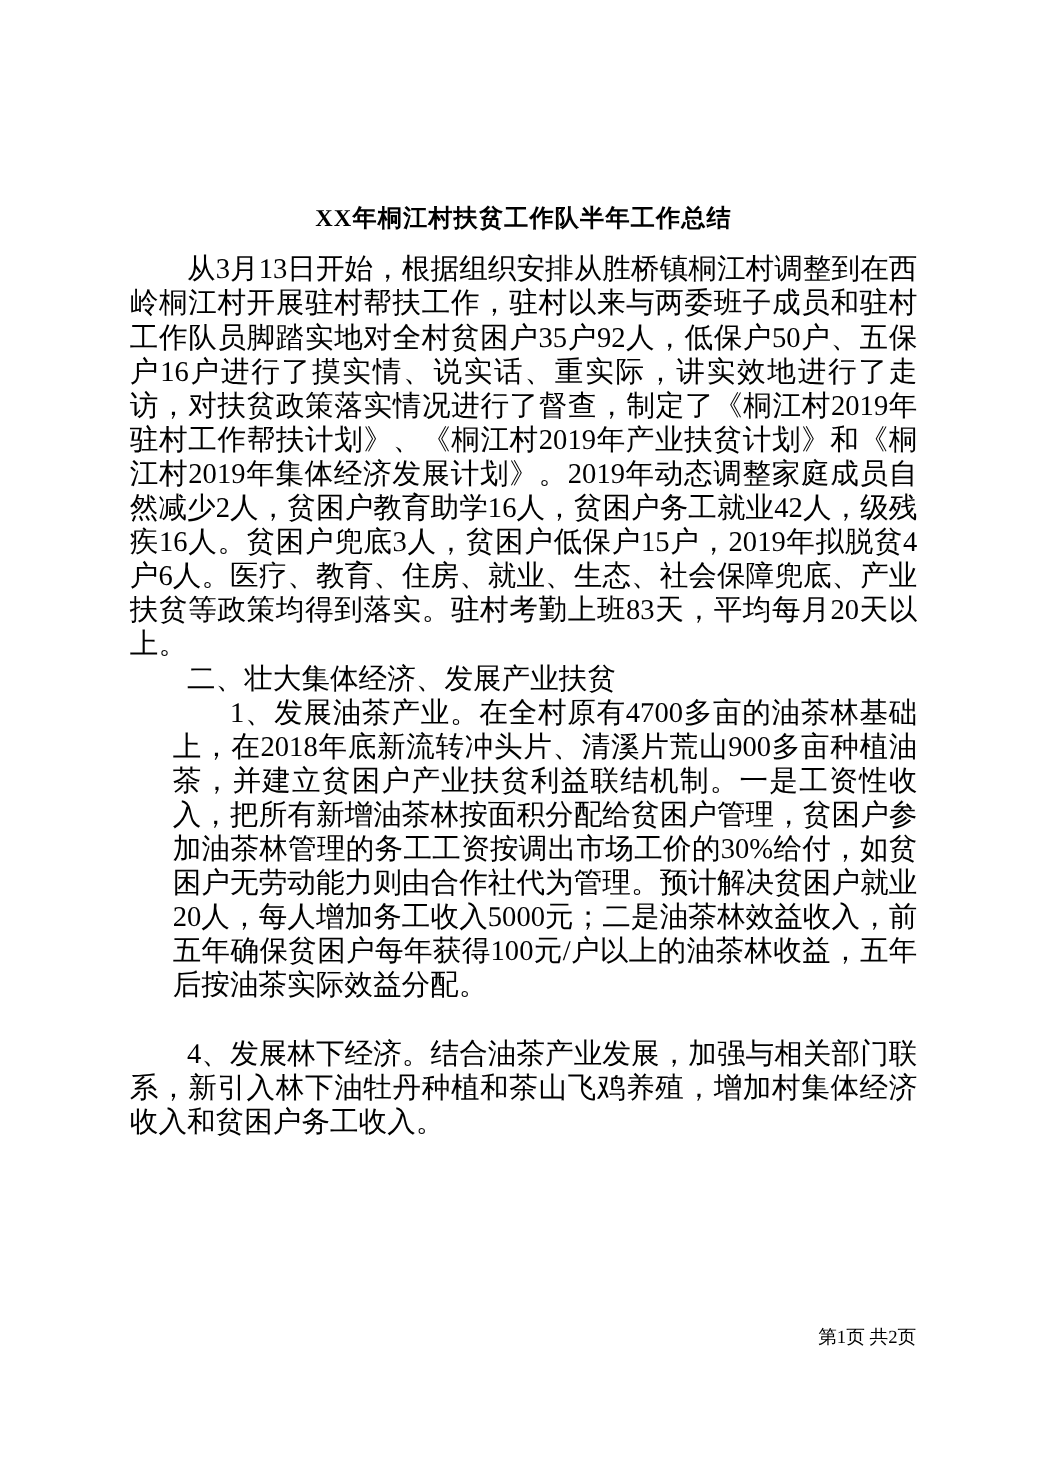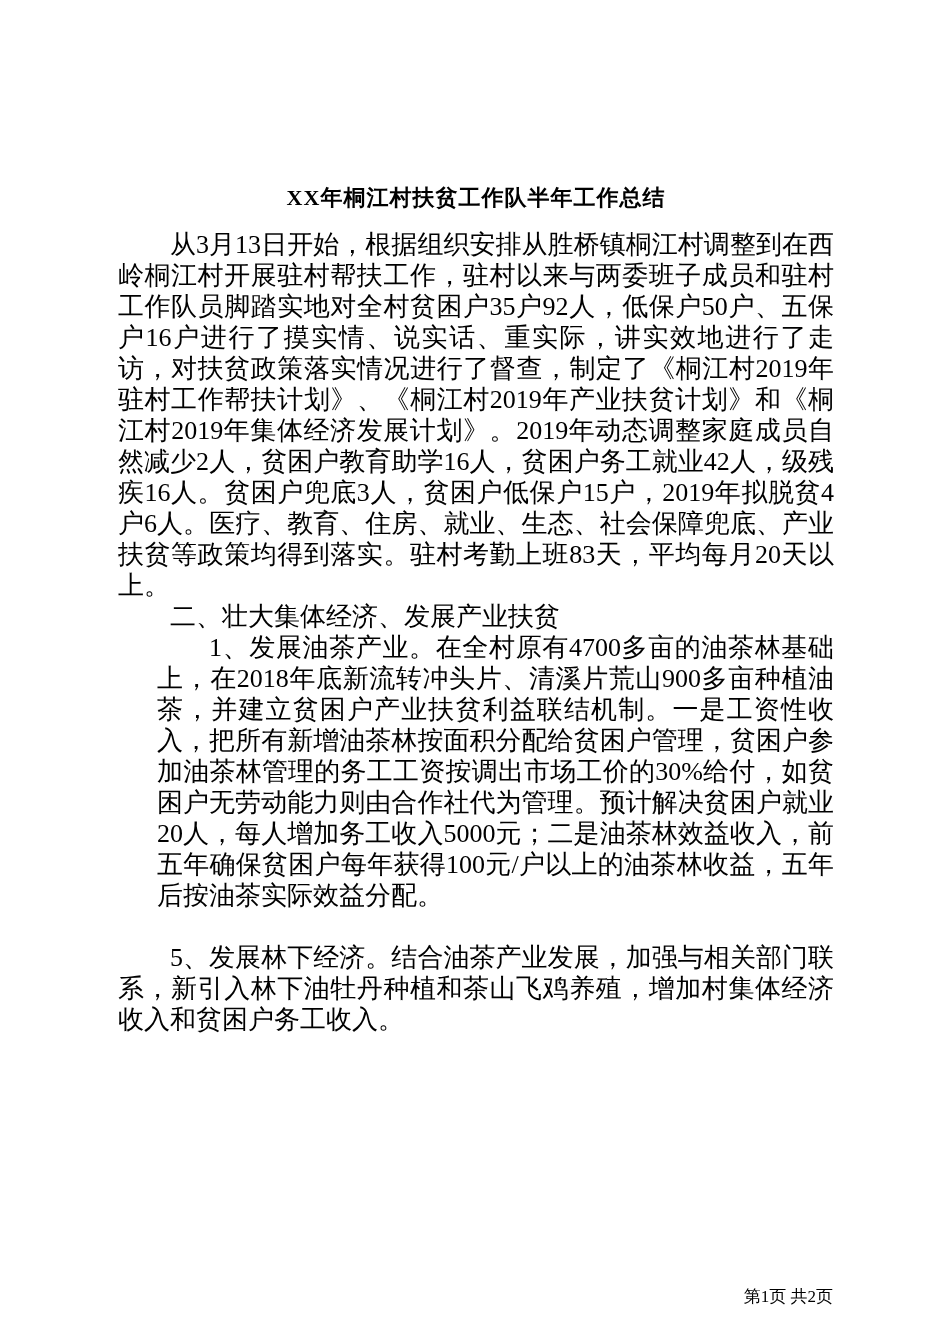--- a/index.html
+++ b/index.html
@@ -42,30 +42,30 @@
     text-indent: 2em;
     word-break: break-all;
   }
   .gap-after {
     margin-bottom: 31px;
     margin-left: 39px;
   }
   .footer {
     position: absolute;
     right: 117px;
-    top: 1285px;
+    top: 1204px;
     font-size: 17px;
     text-align: right;
   }
 </style>
 </head>
 <body>
 
 <div class="page">
   <div class="content">
     <h1 class="doc-title">XX年桐江村扶贫工作队半年工作总结</h1>
     <p class="para">从3月13日开始，根据组织安排从胜桥镇桐江村调整到在西岭桐江村开展驻村帮扶工作，驻村以来与两委班子成员和驻村工作队员脚踏实地对全村贫困户35户92人，低保户50户、五保户16户进行了摸实情、说实话、重实际，讲实效地进行了走访，对扶贫政策落实情况进行了督查，制定了《桐江村2019年驻村工作帮扶计划》、《桐江村2019年产业扶贫计划》和《桐江村2019年集体经济发展计划》。2019年动态调整家庭成员自然减少2人，贫困户教育助学16人，贫困户务工就业42人，级残疾16人。贫困户兜底3人，贫困户低保户15户，2019年拟脱贫4户6人。医疗、教育、住房、就业、生态、社会保障兜底、产业扶贫等政策均得到落实。驻村考勤上班83天，平均每月20天以上。</p>
     <p class="para">二、壮大集体经济、发展产业扶贫</p>
     <p class="para gap-after">1、发展油茶产业。在全村原有4700多亩的油茶林基础上，在2018年底新流转冲头片、清溪片荒山900多亩种植油茶，并建立贫困户产业扶贫利益联结机制。一是工资性收入，把所有新增油茶林按面积分配给贫困户管理，贫困户参加油茶林管理的务工工资按调出市场工价的30%给付，如贫困户无劳动能力则由合作社代为管理。预计解决贫困户就业20人，每人增加务工收入5000元；二是油茶林效益收入，前五年确保贫困户每年获得100元/户以上的油茶林收益，五年后按油茶实际效益分配。</p>
-    <p class="para">5、发展林下经济。结合油茶产业发展，加强与相关部门联系，新引入林下油牡丹种植和茶山飞鸡养殖，增加村集体经济收入和贫困户务工收入。</p>
+    <p class="para">4、发展林下经济。结合油茶产业发展，加强与相关部门联系，新引入林下油牡丹种植和茶山飞鸡养殖，增加村集体经济收入和贫困户务工收入。</p>
   </div>
   <div class="footer">第1页 共2页</div>
 </div>
 
 </body></html>

